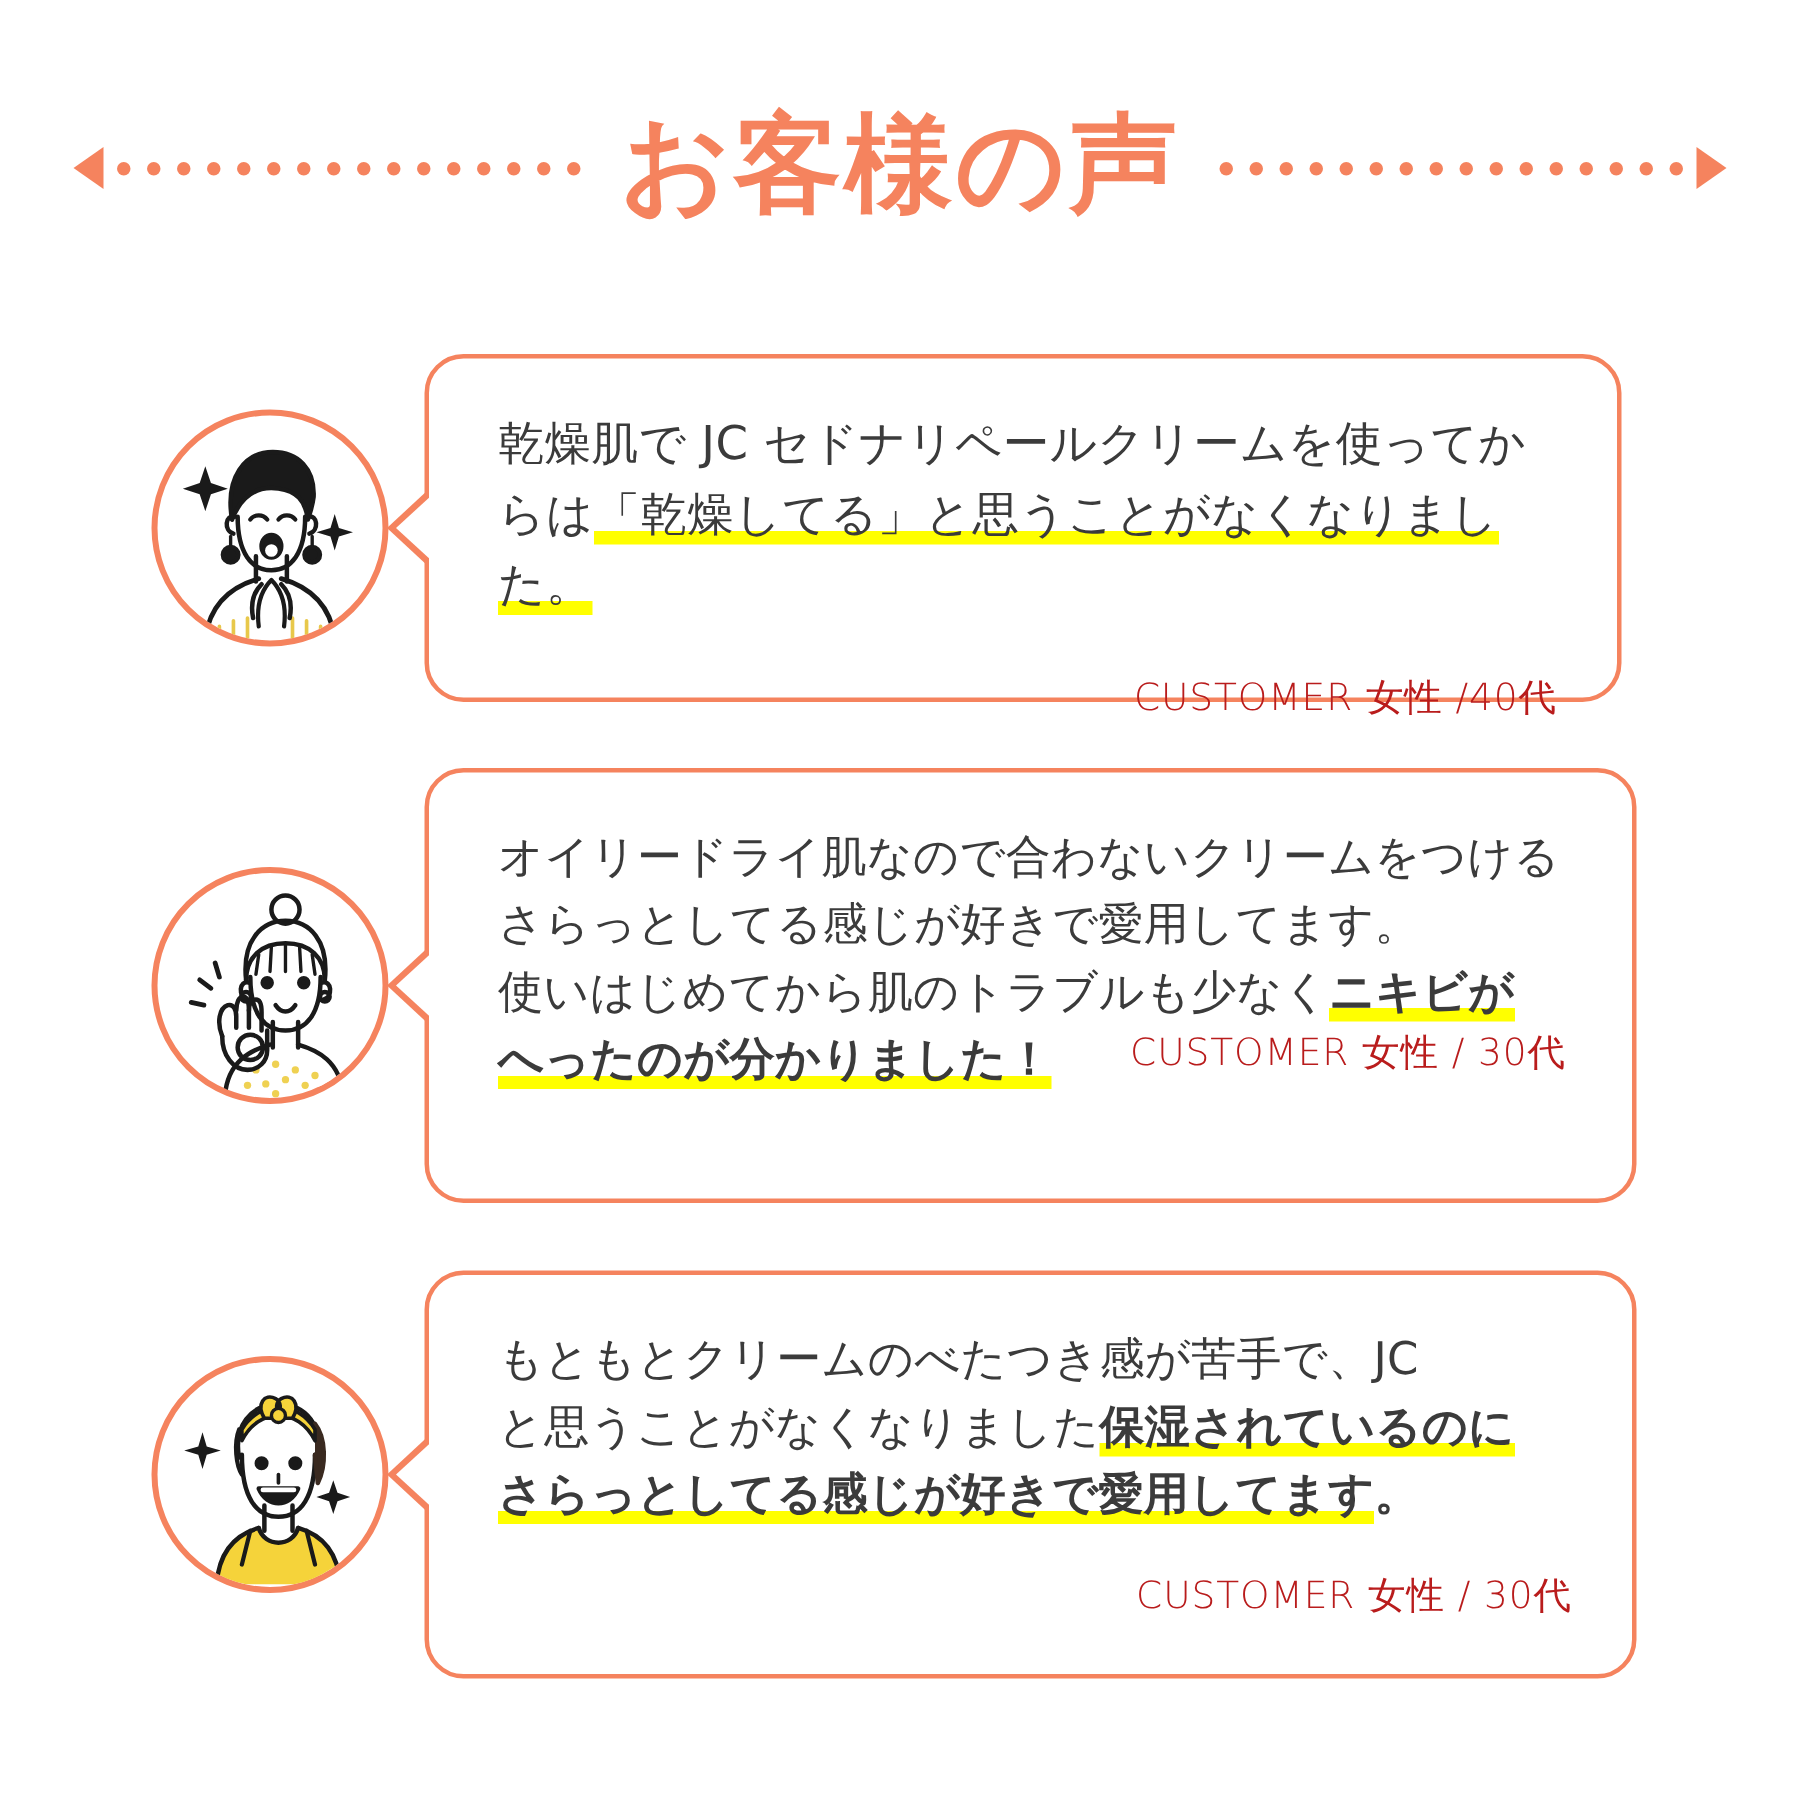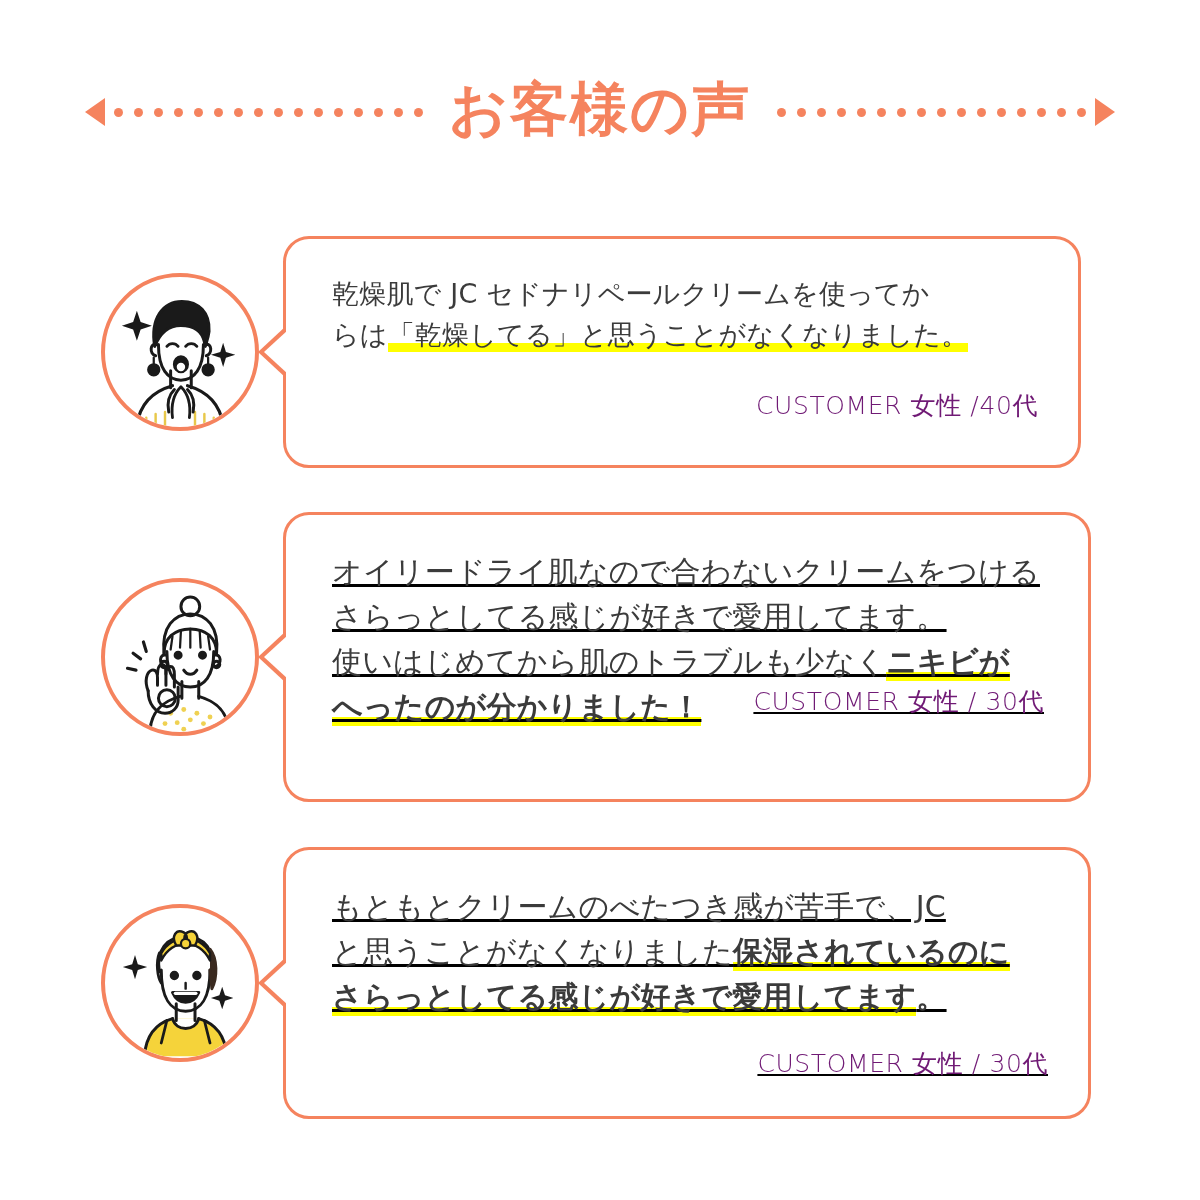--- a/index.html
+++ b/index.html
@@ -58,40 +58,40 @@
   .arrow-right {
     width: 0; height: 0;
     border-top: 14px solid transparent;
     border-bottom: 14px solid transparent;
     border-left: 20px solid #F5835E;
     margin-left: 9px;
   }
 
   .page-title {
     color: #F5835E;
-    font-size: 58px;
+    font-size: 72px;
     line-height: 1;
     font-weight: 700;
     letter-spacing: 2px;
     white-space: nowrap;
     padding: 0 26px;
     margin-top: -6px;
     font-family: "DejaVu Sans", "Liberation Sans", sans-serif;
   }
 
   
   .testimonial {
     position: absolute;
     left: 0;
     width: 1200px;
     display: flex;
     align-items: center;
   }
   #row-0 { top: 232px; height: 240px; }
-  #row-1 { top: 512px; height: 290px; text-decoration: underline; }
+  #row-1 { top: 512px; height: 290px; }
   #row-2 { top: 845px; height: 275px; }
 
   .avatar-wrap {
     position: relative;
     flex: 0 0 auto;
     width: 175px;
     margin-left: 92px;
     display: flex;
     align-items: center;
     justify-content: center;
@@ -112,21 +112,21 @@
     position: relative;
     flex: 0 0 auto;
     background: #ffffff;
     border: 3px solid #F5835E;
     border-radius: 26px;
     margin-left: 16px;
     padding: 34px 40px 26px 46px;
   }
   #row-0 .bubble { width: 798px; height: 232px; }
   #row-1 .bubble { width: 808px; height: 290px; }
-  #row-2 .bubble { width: 808px; height: 272px; text-decoration: underline; }
+  #row-2 .bubble { width: 808px; height: 272px; }
 
   
   .tail-outer, .tail-inner {
     position: absolute;
     width: 0; height: 0;
     top: 50%;
   }
   .tail-outer {
     left: -28px;
     transform: translateY(-50%);
@@ -137,36 +137,36 @@
   .tail-inner {
     left: -22px;
     transform: translateY(-50%);
     border-top: 22px solid transparent;
     border-bottom: 22px solid transparent;
     border-right: 24px solid #ffffff;
   }
 
   .quote {
     color: #3b3b3b;
-    font-size: 27px;
+    font-size: 31px;
     line-height: 1.52;
     letter-spacing: 0.2px;
     font-family: "DejaVu Sans", "Liberation Sans", sans-serif;
   }
   #row-1 .quote, #row-2 .quote { font-size: 30px; line-height: 1.5; }
 
   .hl {
     background-image: linear-gradient(to top, #FFFF00 0, #FFFF00 9px, transparent 9px);
     background-repeat: no-repeat;
     padding-bottom: 2px;
   }
   .bold { font-weight: 700; }
 
   .attribution {
-    color: #701a75;
+    color: #b91c1c;
     font-size: 25px;
     letter-spacing: 0.6px;
     text-align: right;
     font-family: "DejaVu Sans", "Liberation Sans", sans-serif;
     font-weight: 300;
   }
   #row-0 .attribution { margin-top: 34px; }
   #row-1 .attribution { margin-top: -44px; padding-right: 4px; }
   #row-2 .attribution { margin-top: 28px; }
 </style>

